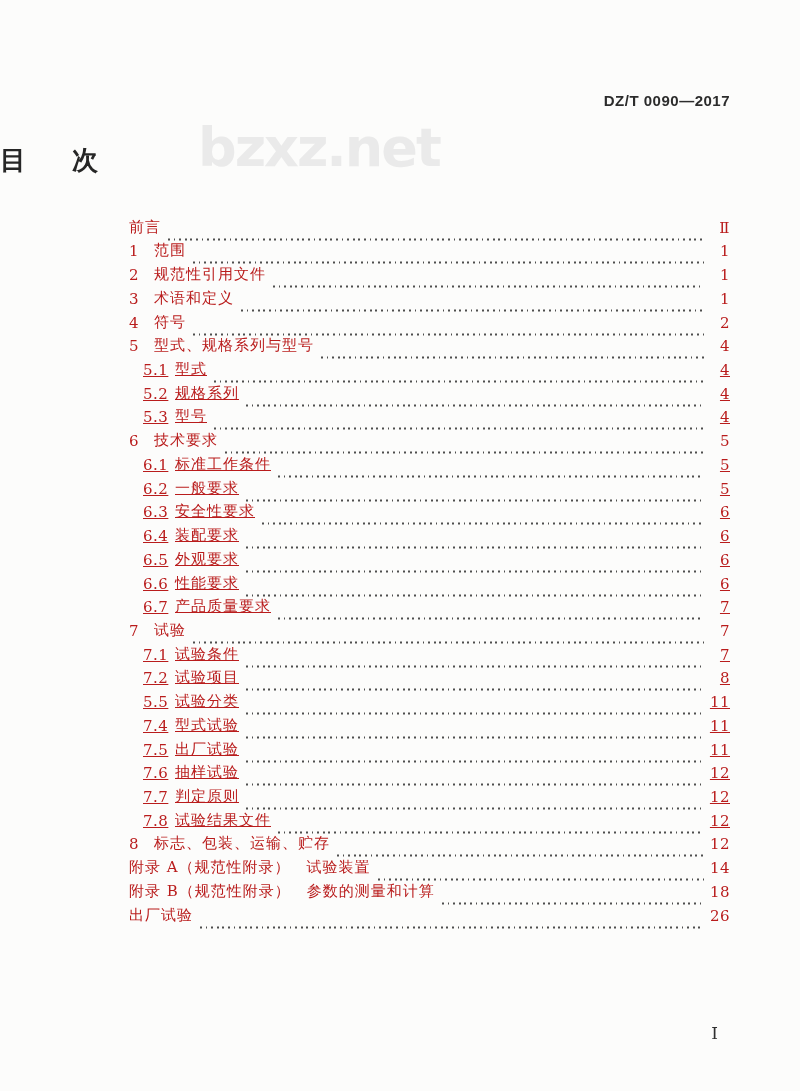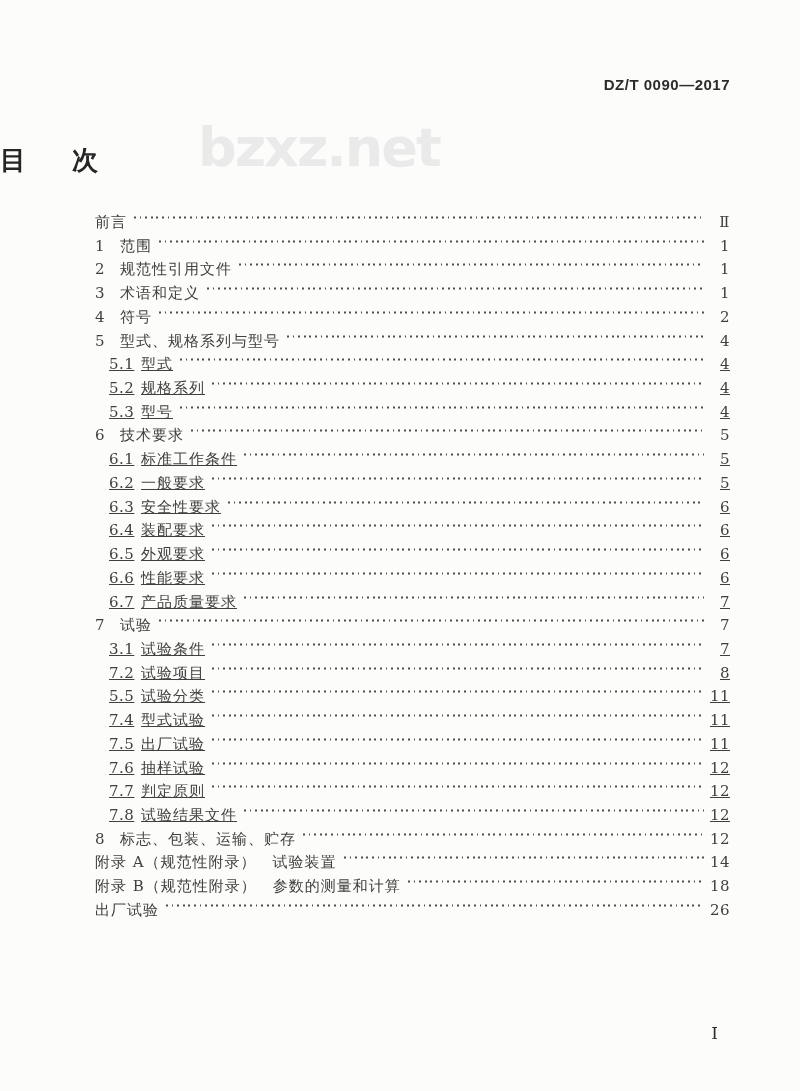--- a/index.html
+++ b/index.html
@@ -21,21 +21,21 @@
     font-size: 54px;
     line-height: 1;
     letter-spacing: -2px;
     color: #eaeaea;
     z-index: 1;
     user-select: none;
   }
 
   .doc-number {
     position: absolute;
-    top: 76px; right: 70px;
+    top: 92px; right: 70px;
     font-family: "Liberation Sans", "DejaVu Sans", sans-serif;
     font-weight: bold;
     font-size: 15px;
     letter-spacing: 0.5px;
     color: #2c2c2c;
     z-index: 2;
   }
 
   .doc-title {
     position: absolute;
@@ -50,24 +50,25 @@
   }
 
   .toc {
     position: absolute;
     left: 95px; top: 213px;
     width: 635px;
     z-index: 2;
   }
   .row {
     display: flex;
-    align-items: flex-start;
+    align-items: flex-end;
     height: 23.72px;
     font-size: 15px;
-    color: #404040;
+    color: #b91c1c;
+    margin-left: 34px;
   }
   .num { flex: none; width: 25px; letter-spacing: 0.5px; }
   .row.indent { padding-left: 14px; text-decoration: underline; }
   .row.indent .num { width: 32px; }
   .ttl { flex: none; letter-spacing: 1px; white-space: pre; }
   .dots {
     flex: 1;
     height: 2px;
     margin: 0 4px 0 7px;
     transform: translateY(3.5px);
@@ -215,21 +216,21 @@
   </div>
 
   <div class="row">
     <span class="num">7</span>
     <span class="ttl">试验</span>
     <span class="dots"></span>
     <span class="pg">7</span>
   </div>
 
   <div class="row indent">
-    <span class="num">3.1</span>
+    <span class="num">7.1</span>
     <span class="ttl">试验条件</span>
     <span class="dots"></span>
     <span class="pg">7</span>
   </div>
 
   <div class="row indent">
     <span class="num">7.2</span>
     <span class="ttl">试验项目</span>
     <span class="dots"></span>
     <span class="pg">8</span>

